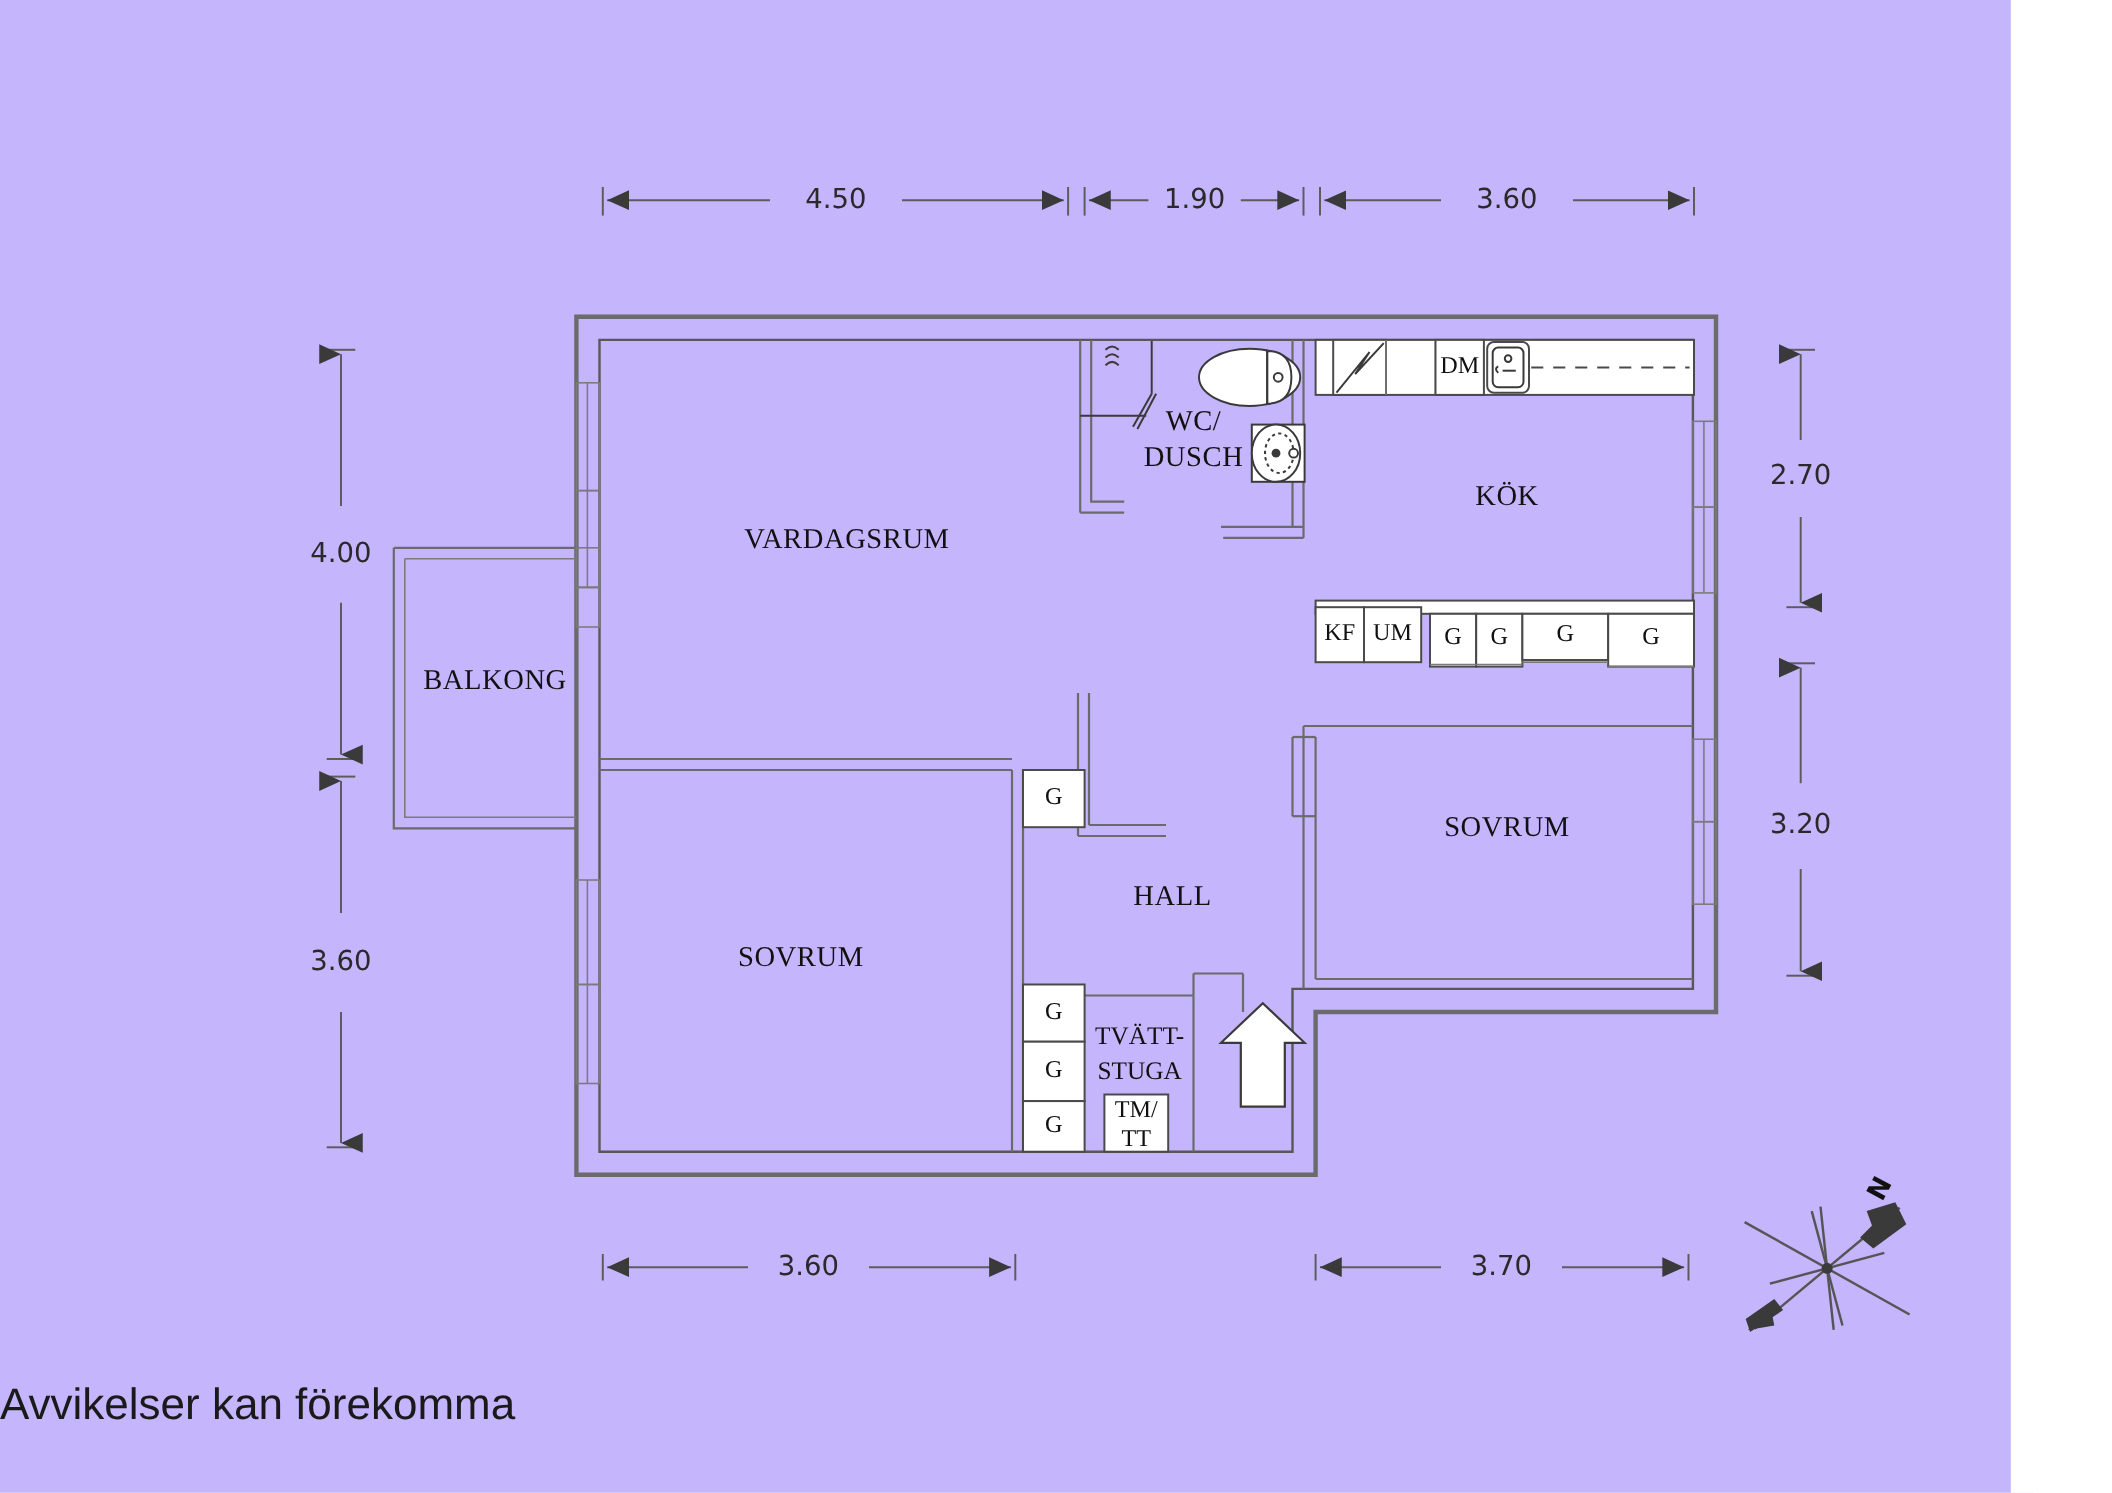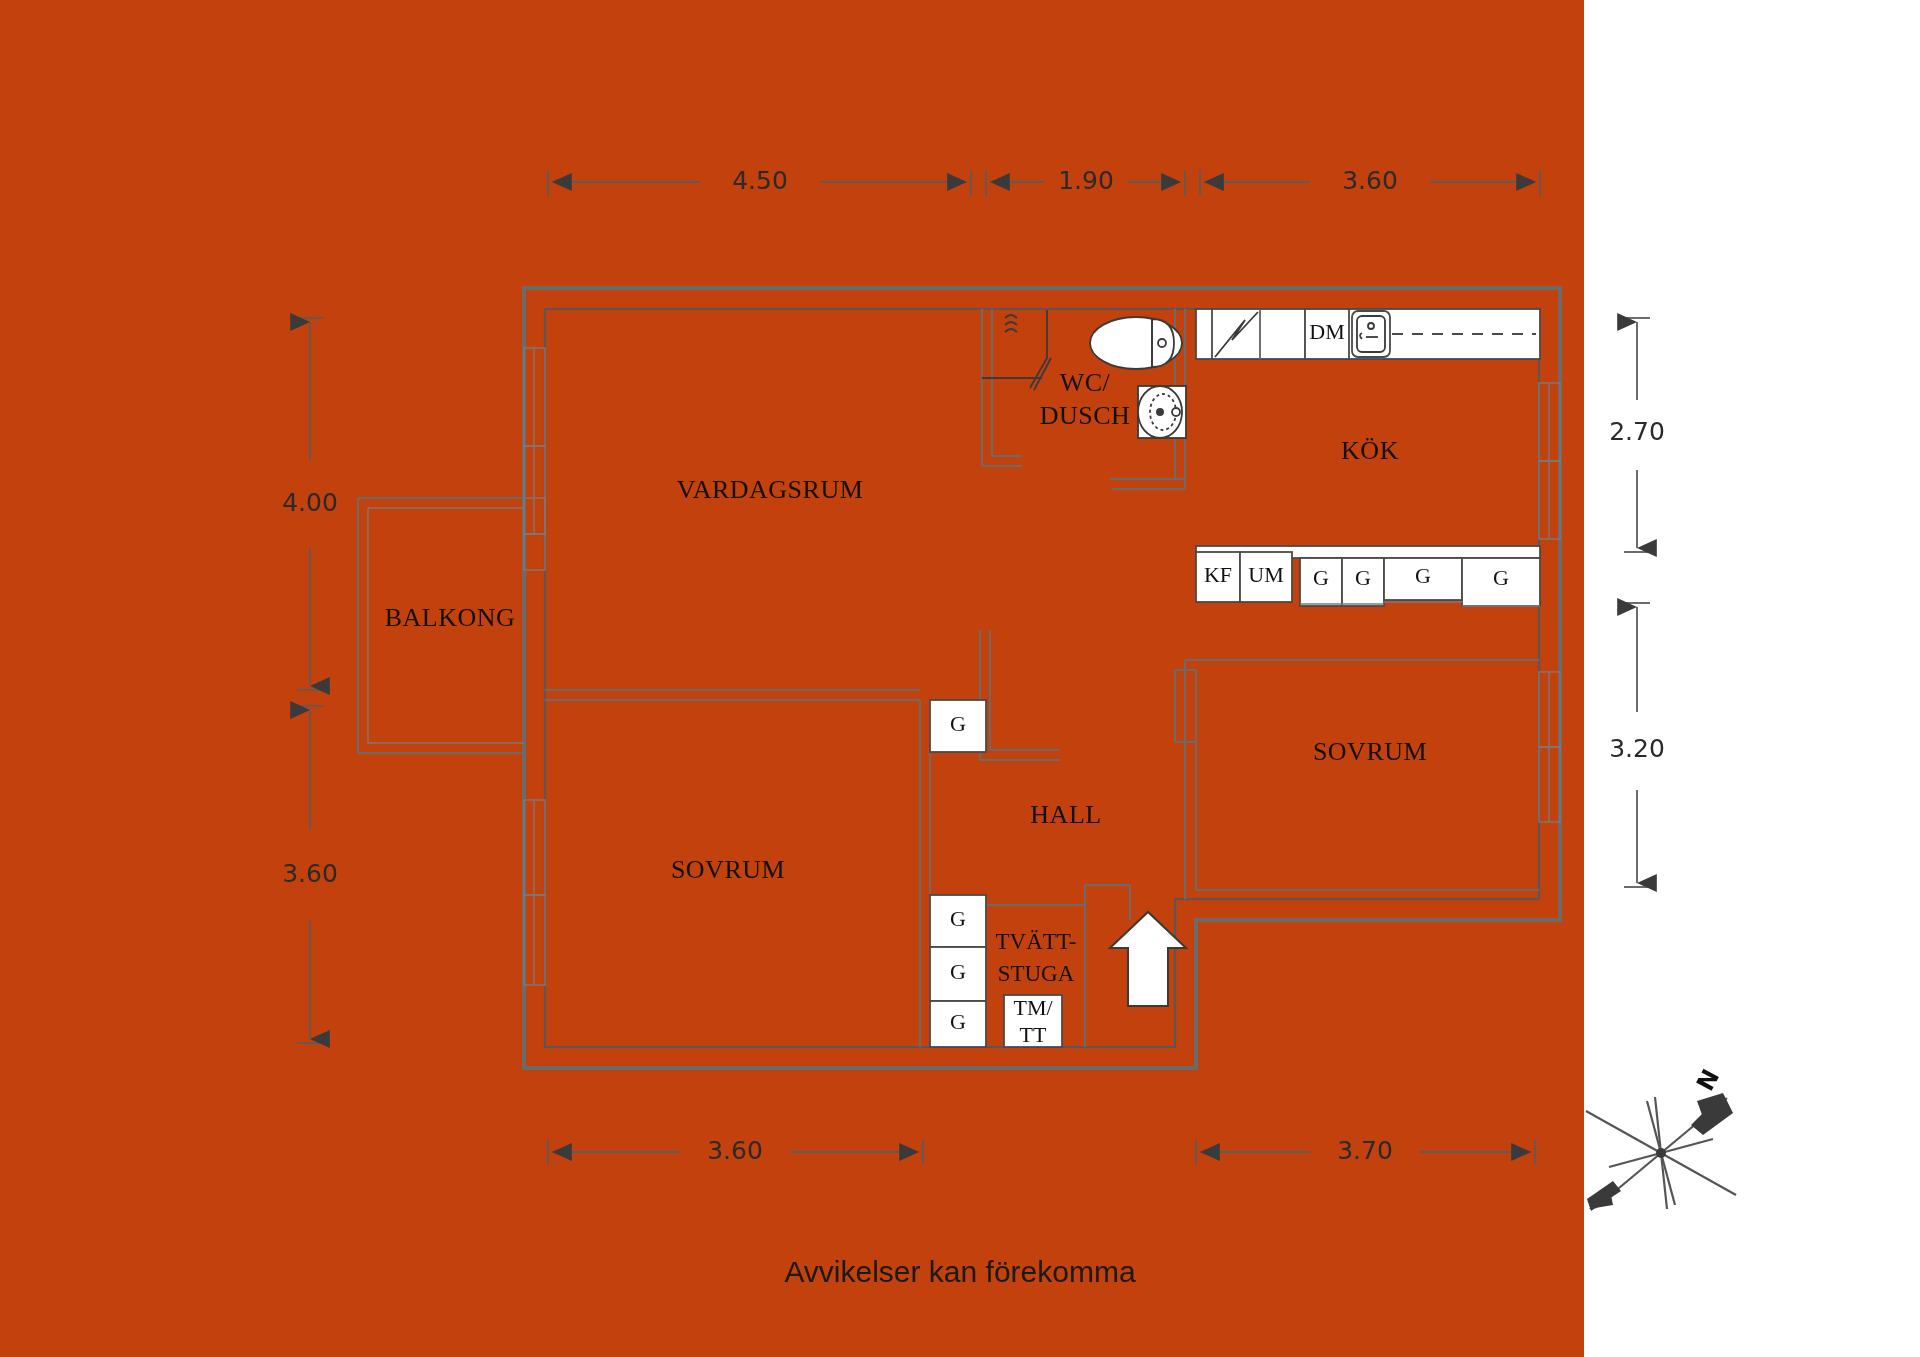--- a/index.html
+++ b/index.html
@@ -8,23 +8,24 @@
     background: #ffffff;
   }
   body {
     width: 1920px;
     height: 1357px;
     font-family: "Liberation Serif", serif;
     overflow: hidden;
   }
   #plan-root {
     position: relative;
-    width: 1584px;
+    width: 1788px;
     height: 1357px;
-    background: #c2410c;
+    background: #c4b5fd;
+    padding-left: 40px;
   }
   svg#floorplan {
     position: absolute;
     left: 0;
     top: 0;
     width: 1920px;
     height: 1357px;
     display: block;
   }
   .wall-outer   { fill: none; stroke: #6b6b6b; stroke-width: 4; }
@@ -63,23 +64,22 @@
     font-weight: bold;
     fill: #111;
     text-anchor: middle;
     dominant-baseline: middle;
   }
   #caption {
     position: absolute;
     left: 0;
     top: 1255px;
     width: 1920px;
-    text-align: center;
     font-family: "Liberation Sans", sans-serif;
-    font-size: 30px;
+    font-size: 40px;
     color: #1a1a1a;
   }
 </style>
 </head>
 <body>
 
 <div id="plan-root">
 
   <svg id="floorplan" viewBox="0 0 1920 1357">
 

